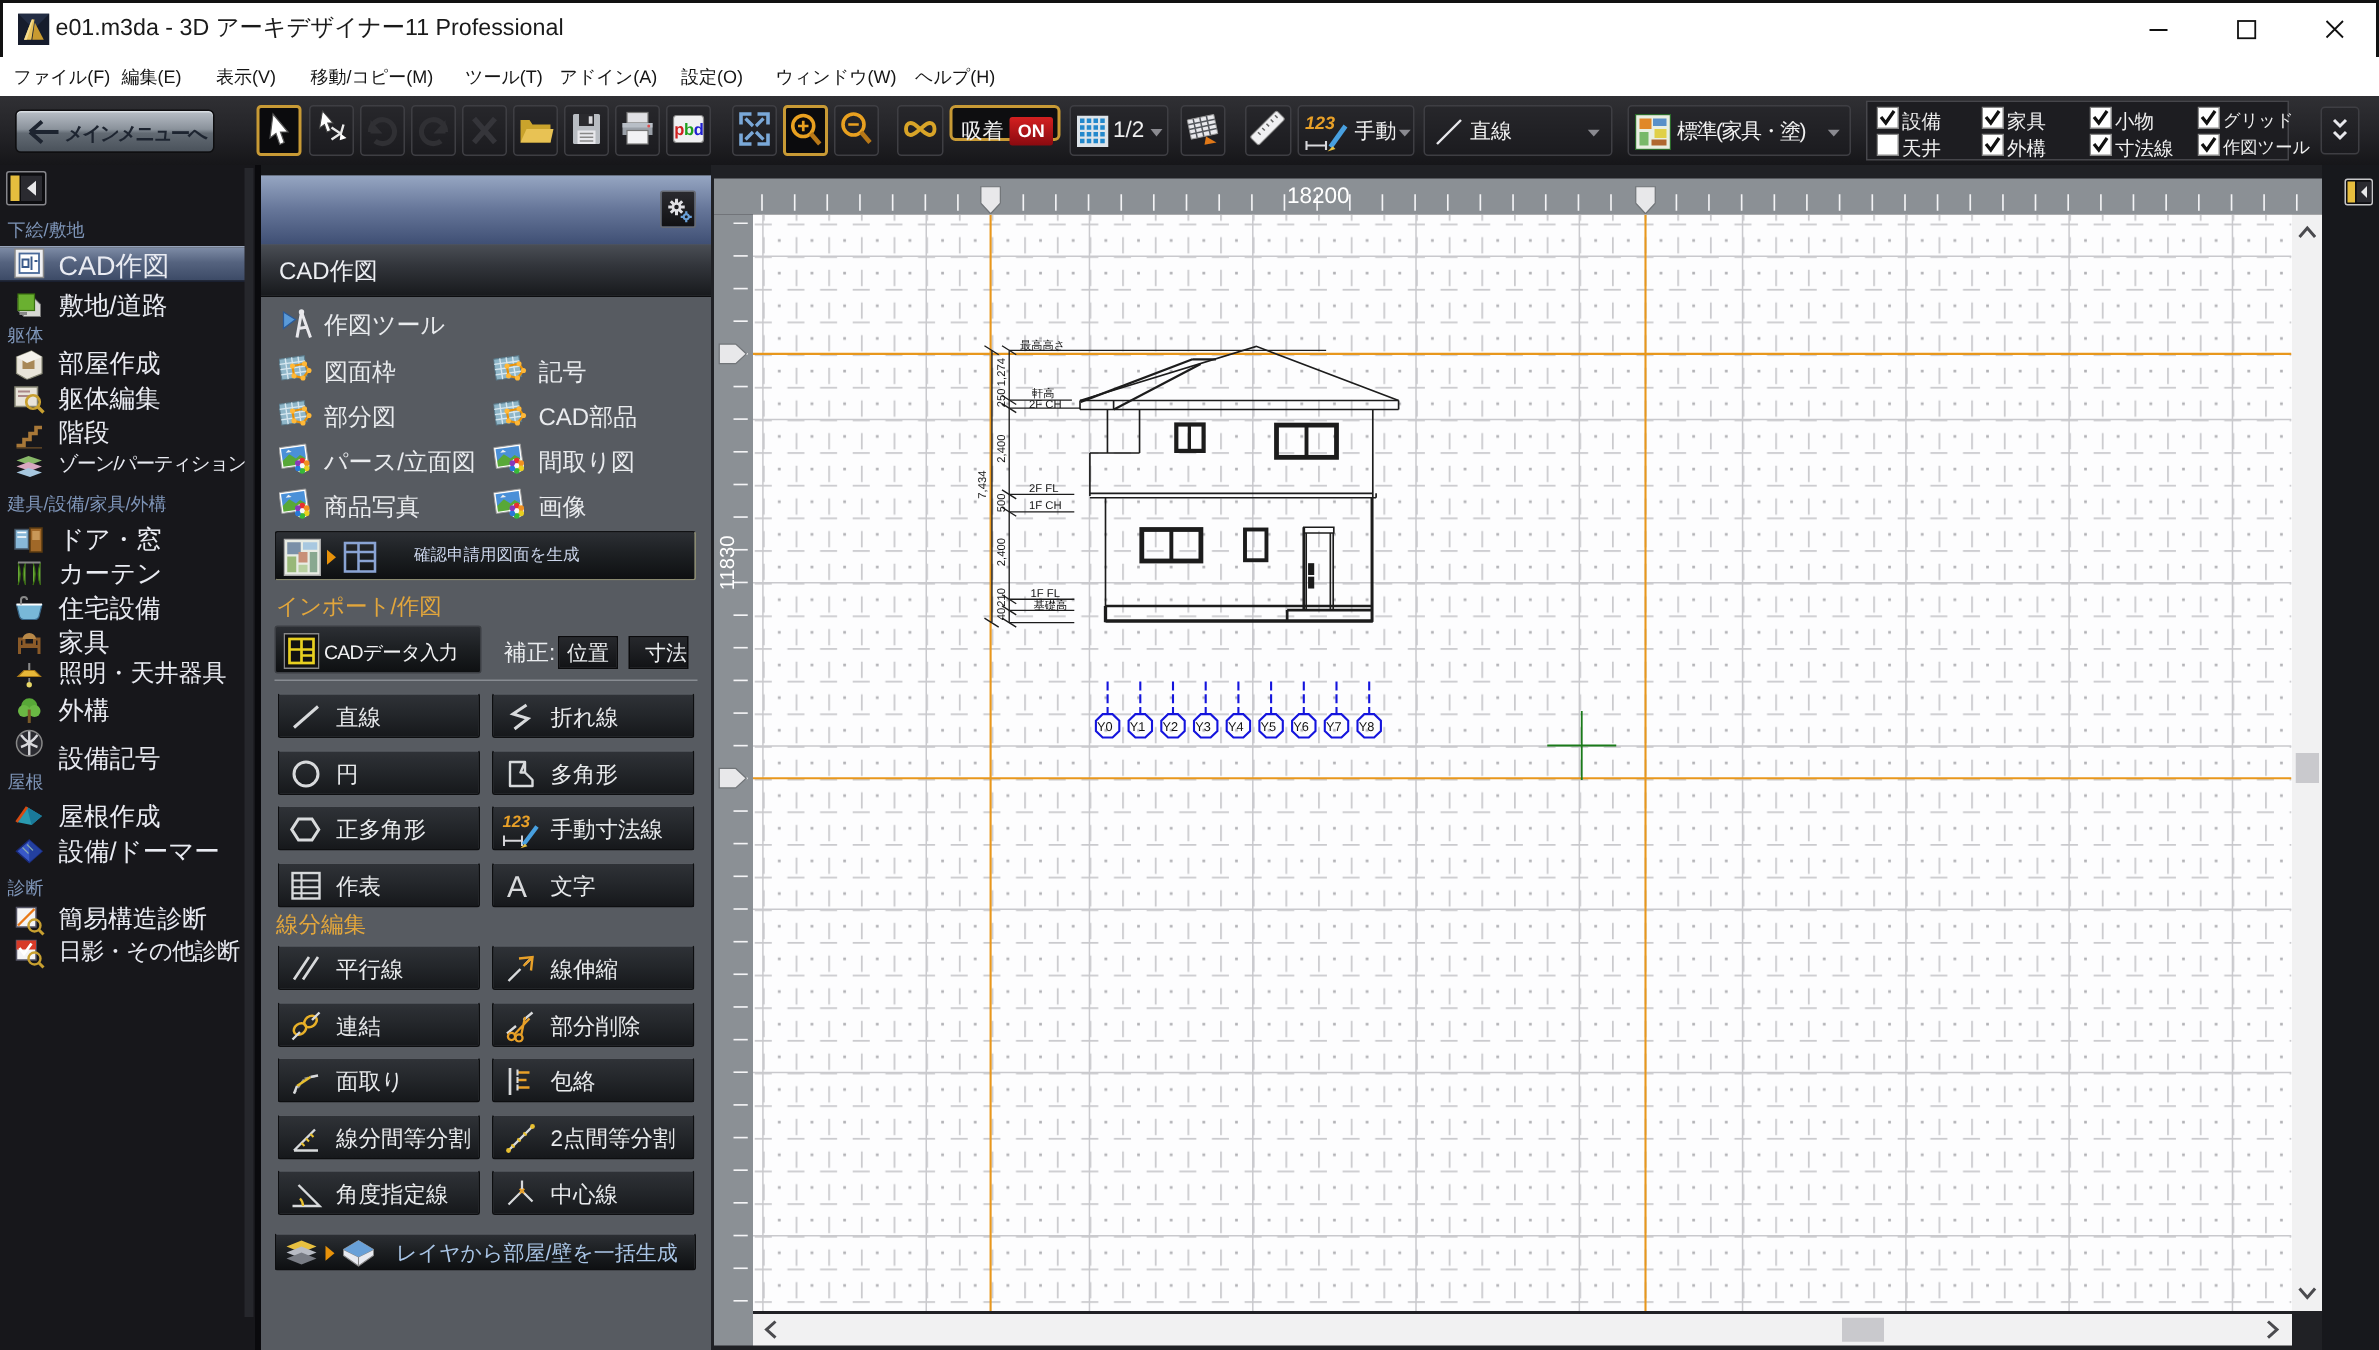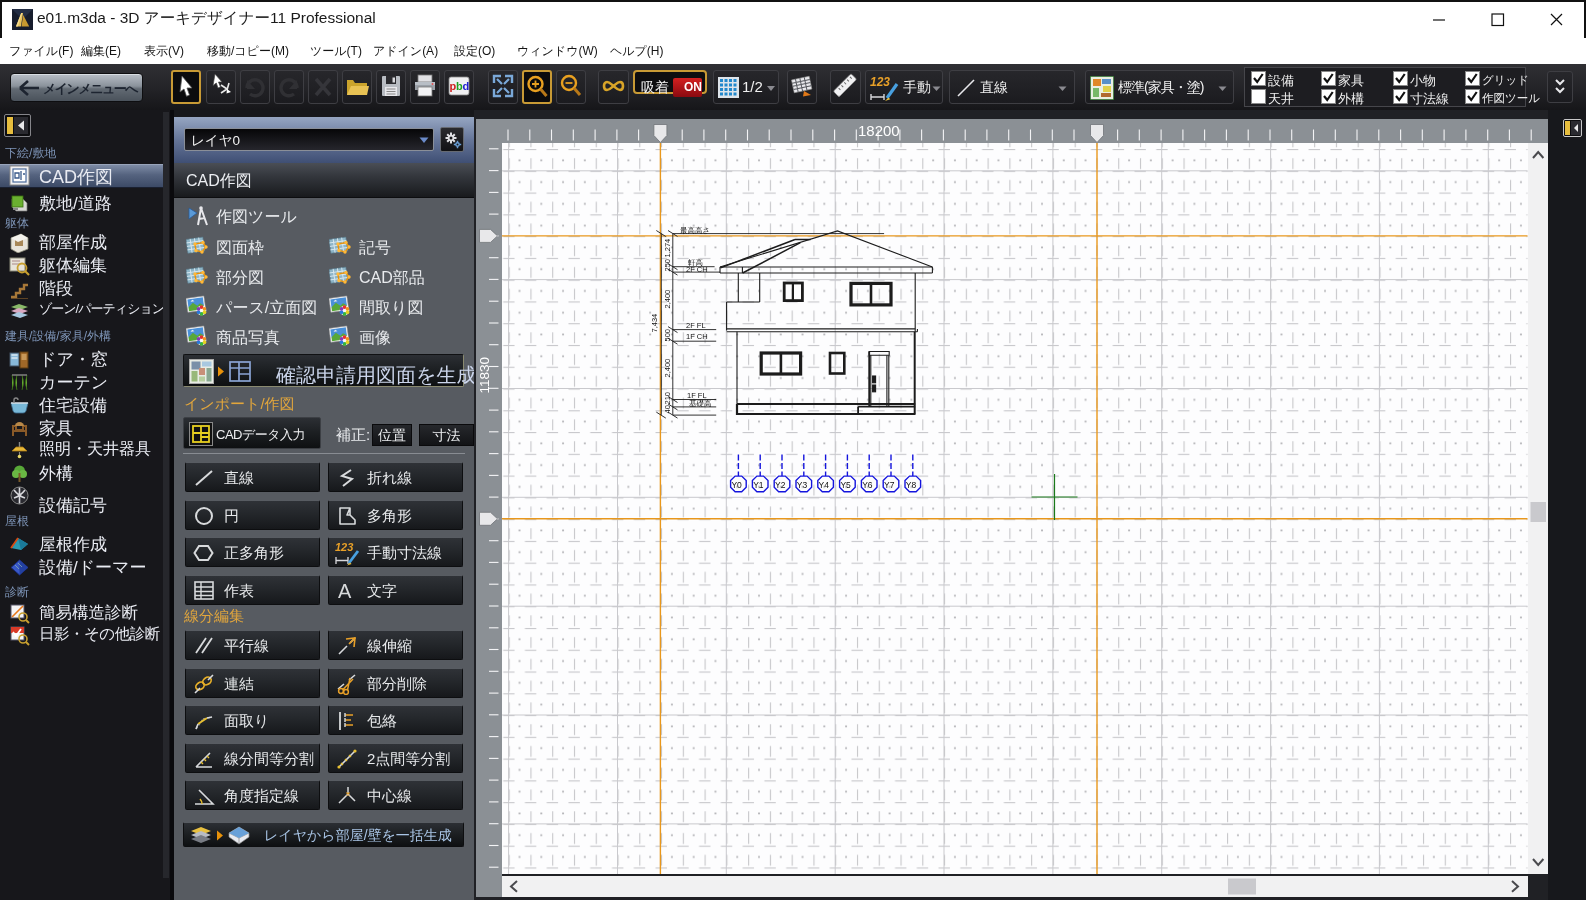--- a/index.html
+++ b/index.html
@@ -143,21 +143,21 @@
         <path d="M17,17 L23,24" stroke="#b87818" stroke-width="3"></path>
       </svg>
   </div>
   <div class="tbtn" style="left:598px;width:31px">
     <svg width="29" height="30" viewBox="0 0 29 30">
         <path d="M8,11 c-4,0 -4,8 0,8 c2.5,0 4,-2 6.5,-4 c2.5,2 4,4 6.5,4 c4,0 4,-8 0,-8 c-2.5,0 -4,2 -6.5,4 c-2.5,-2 -4,-4 -6.5,-4 Z" fill="none" stroke="#d8a428" stroke-width="2.6"></path>
       </svg>
   </div>
   <div class="abs" style="left:633px;top:6px;width:74px;height:24px;border:2px solid #c89a35;border-radius:4px;background:#0e0e10">
     <div class="abs" style="left:6px;top:7px;font-size:14px;color:#f0f0f0">吸着</div>
-    <div class="abs" style="left:38px;top:6px;width:29px;height:19px;background:linear-gradient(180deg,#d42020,#8a0a10);border-radius:2px;color:#fff;font-size:12px;font-weight:bold;text-align:right;line-height:19px">ON</div>
+    <div class="abs" style="left:38px;top:6px;width:29px;height:19px;background:linear-gradient(180deg,#d42020,#8a0a10);border-radius:2px;color:#fff;font-size:12px;font-weight:bold;text-align:center;line-height:19px">ON</div>
   </div>
   <div class="abs" style="left:713px;top:6px;width:66px;height:34px;background:linear-gradient(180deg,#27272b,#1b1b1f);border:1px solid #3e3e43;border-radius:3px">
     <svg class="abs" style="left:4px;top:6px" width="21" height="21" viewBox="0 0 21 21">
         <rect x="0" y="0" width="21" height="21" fill="#dde4ea"></rect>
         <g fill="#2288cc">
     <rect x="2" y="2" width="3" height="3"></rect>
           <rect x="6.5" y="2" width="3" height="3"></rect>
           <rect x="11" y="2" width="3" height="3"></rect>
           <rect x="15.5" y="2" width="3" height="3"></rect>
     <rect x="2" y="6.5" width="3" height="3"></rect>
@@ -432,26 +432,20 @@
           <circle cx="-2.9" cy="1.7" r="1.9" fill="#2878d8"></circle>
           <circle cx="-2.9" cy="-1.7" r="1.9" fill="#8838b8"></circle>
           <circle r="1.6" fill="#f8f8f8"></circle>
         </g>
       </g>
 </defs>
 </svg>
 <div id="panel">
   <div class="abs" style="left:0;top:0;width:300px;height:7px;background:#17181b"></div>
   <div class="abs" style="left:0;top:7px;width:300px;height:46px;background:linear-gradient(180deg,#96a6c2 0%,#67779a 48%,#3f4f74 100%)"></div>
-  <div class="abs" style="left:10px;top:18px;width:250px;height:23px;background:linear-gradient(180deg,#060608,#26262c);border:1px solid #8a8f98;border-radius:2px">
-    <div class="abs" style="left:6px;top:3px;font-size:13.5px;color:#f2f2f2">レイヤ0</div>
-    <svg class="abs" style="left:234px;top:8px" width="10" height="7" viewBox="0 0 10 7">
-        <path d="M0.5,0.5 L5,6 L9.5,0.5 Z" fill="#6a8ac8"></path>
-      </svg>
-  </div>
   <div class="abs" style="left:266px;top:17px;width:24px;height:25px;background:linear-gradient(180deg,#2a2a2e,#111114);border:1px solid #666a72;border-radius:2px">
     <svg class="abs" style="left:2px;top:2px" width="20" height="20" viewBox="0 0 20 20">
         <g fill="#e0e0e4">
           <circle cx="8" cy="8" r="3.2"></circle>
           <g stroke="#e0e0e4" stroke-width="2">
             <path d="M8,2.5 v3 M8,10.5 v3 M2.5,8 h3 M10.5,8 h3 M4.2,4.2 l2,2 M9.8,9.8 l2,2 M11.8,4.2 l-2,2 M6.2,9.8 l-2,2"></path>
           </g>
           <circle cx="8" cy="8" r="1.5" fill="#1a1a1e"></circle>
         </g>
         <g fill="#6aa0d8">
@@ -516,36 +510,36 @@
       </svg>
     <svg class="abs" style="left:33px;top:11px" width="8" height="11" viewBox="0 0 8 11">
         <path d="M1,0.5 L7,5.5 L1,10.5 Z" fill="#e8920a"></path>
       </svg>
     <svg class="abs" style="left:44px;top:5px" width="24" height="23" viewBox="0 0 24 23">
         <g stroke="#8aa4d4" stroke-width="1.7" fill="none">
           <rect x="2" y="2" width="20" height="19"></rect>
           <path d="M2,8 h20 M11,2 v19 M11,14 h11"></path>
         </g>
       </svg>
-    <div class="abs" style="left:92px;top:7px;font-size:20px;color:#ccd6ec">確認申請用図面を生成</div>
+    <div class="abs" style="left:92px;top:7px;font-size:11px;color:#ccd6ec">確認申請用図面を生成</div>
   </div>
   <div class="porange" style="left:10px;top:285px">インポート/作図</div>
   <div class="abs" style="left:9px;top:307px;width:138px;height:32px;background:linear-gradient(180deg,#2c2f34 0%,#1d2023 45%,#0e1012 100%);border:1px solid #3c3f44;border-radius:2px">
     <svg class="abs" style="left:5px;top:4px" width="24" height="24" viewBox="0 0 24 24">
         <rect x="0.5" y="0.5" width="23" height="23" fill="#111" stroke="#888"></rect>
         <g stroke="#e8d020" stroke-width="1.8" fill="none">
           <rect x="4" y="4" width="16" height="16"></rect>
           <path d="M4,11 h16 M12,4 v7 M12,15 h8 M12,11 v9"></path>
         </g>
       </svg>
     <div class="abs" style="left:32px;top:8px;font-size:13px;color:#f0f0f2;letter-spacing:-0.5px">CADデータ入力</div>
   </div>
   <div class="ptxt" style="left:162px;top:316px;font-size:15px">補正:</div>
   <div class="abs" style="left:198px;top:314px;width:40px;height:22px;background:linear-gradient(180deg,#26282c,#121316);border:1px solid #0a0a0c;color:#eceef0;font-size:14px;text-align:center;line-height:21px">位置</div>
-  <div class="abs" style="left:245px;top:314px;width:55px;height:22px;background:linear-gradient(180deg,#26282c,#121316);border:1px solid #0a0a0c;color:#eceef0;font-size:14px;text-align:center;line-height:21px">寸法</div>
+  <div class="abs" style="left:245px;top:314px;width:40px;height:22px;background:linear-gradient(180deg,#26282c,#121316);border:1px solid #0a0a0c;color:#eceef0;font-size:14px;text-align:right;line-height:21px">寸法</div>
   <div class="abs" style="left:9px;top:343px;width:282px;height:1px;background:#888c92"></div>
   <div class="pbtn" style="left:11px;top:352px;width:135px">
       <svg class="abs" style="left:7px;top:5px" width="22" height="20" viewBox="0 0 22 20">
         <path d="M3,17 L19,3" stroke="#d8dadc" stroke-width="2"></path>
       </svg>
       <span class="lb">直線</span>
     </div>
   <div class="pbtn" style="left:154px;top:352px;width:135px">
       <svg class="abs" style="left:7px;top:5px" width="22" height="20" viewBox="0 0 22 20">
         <path d="M15,2 L6,8 L16,11 L7,18" stroke="#d8dadc" stroke-width="2" fill="none"></path>

